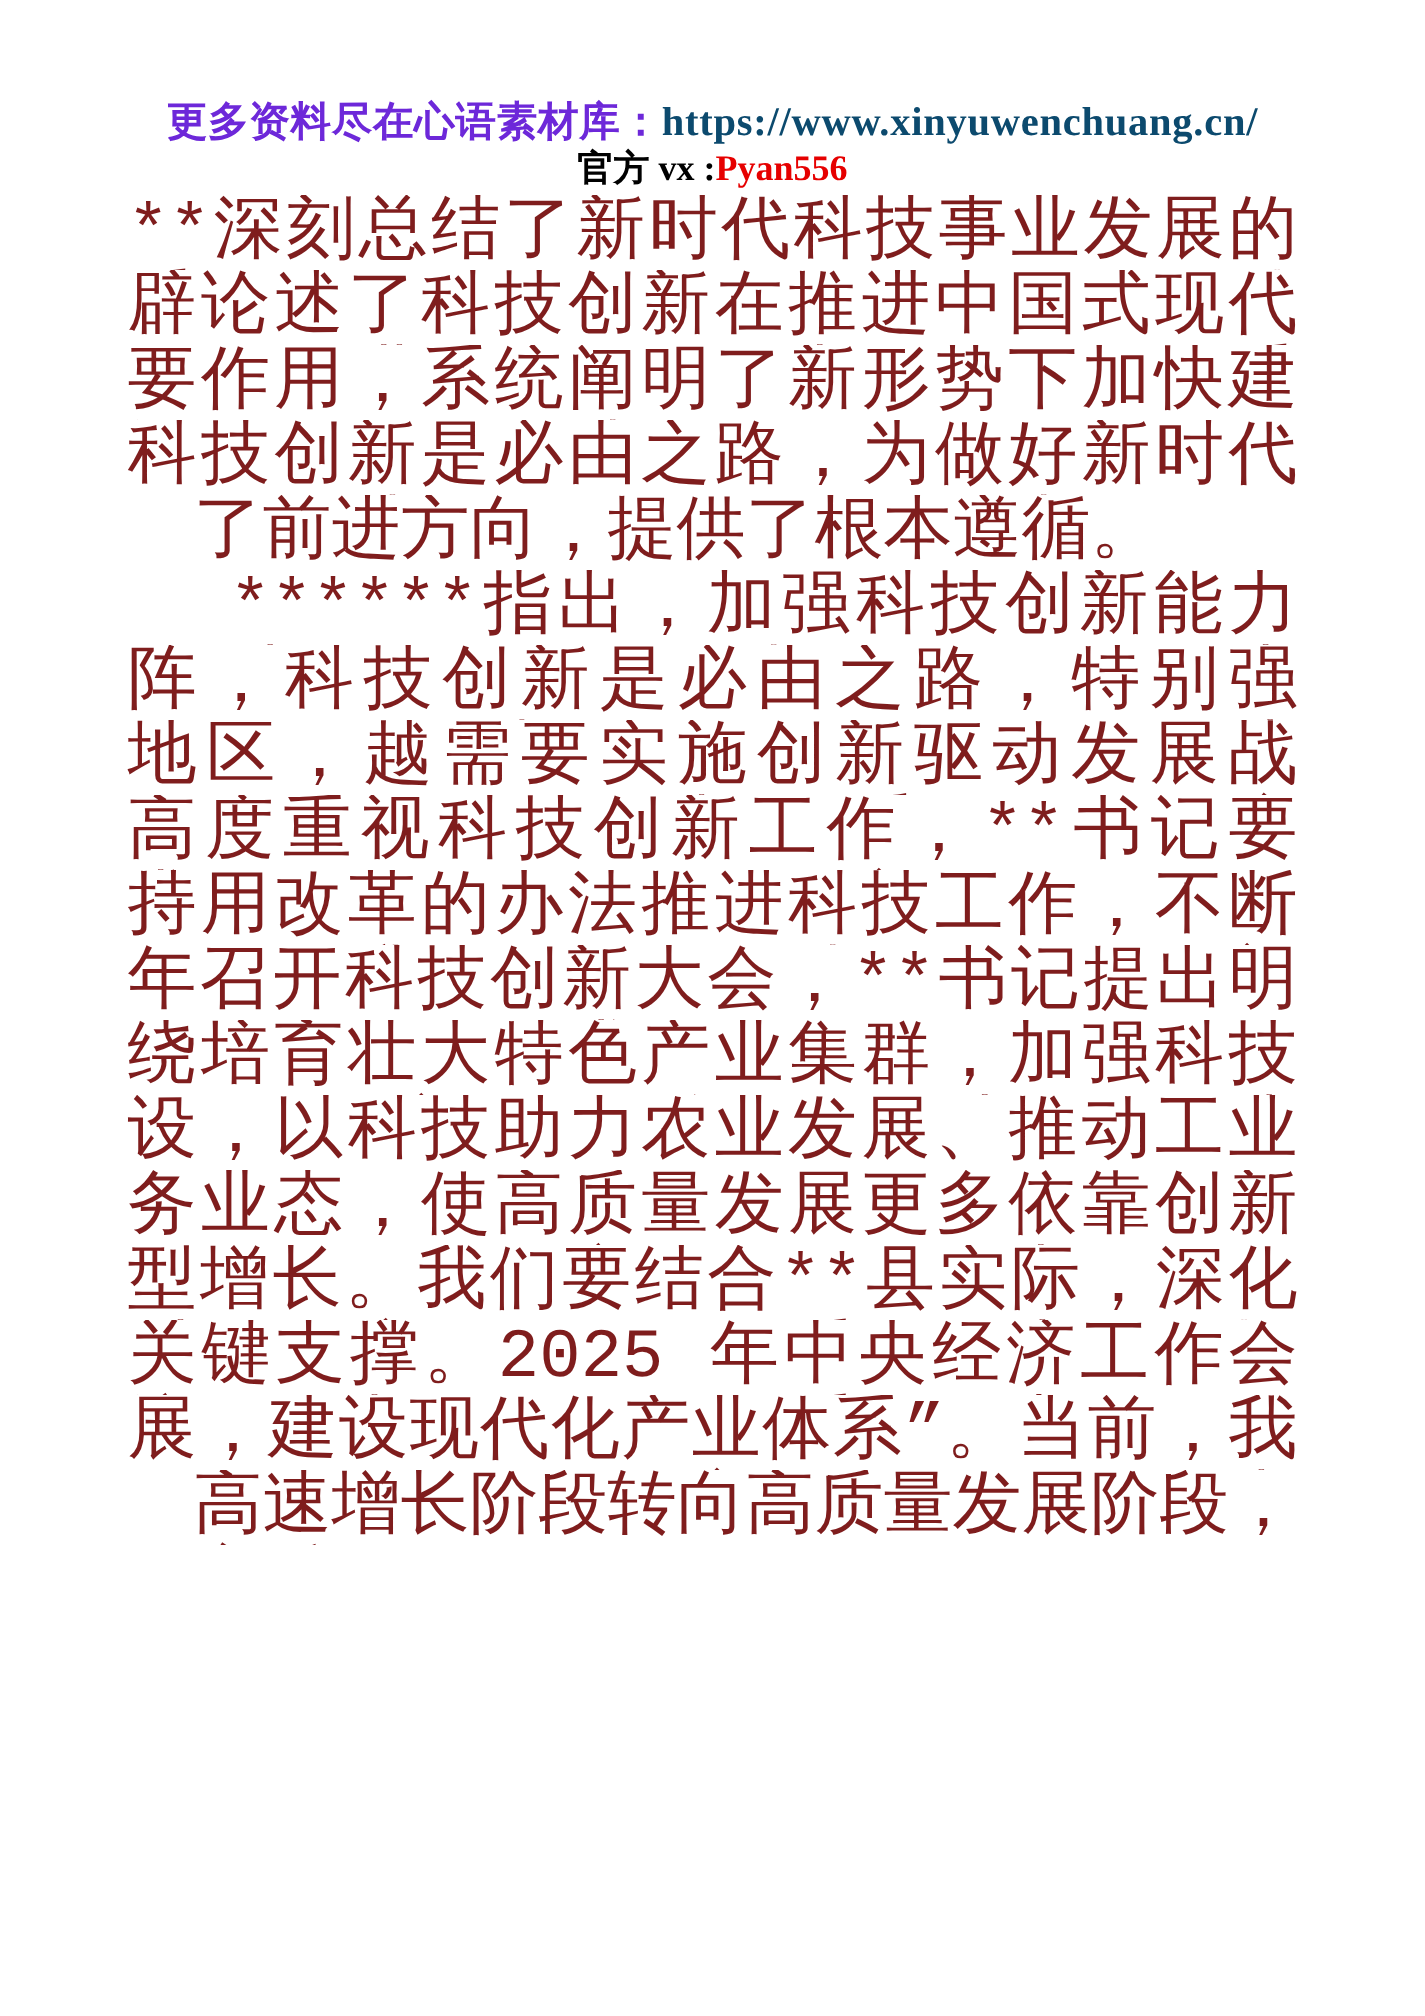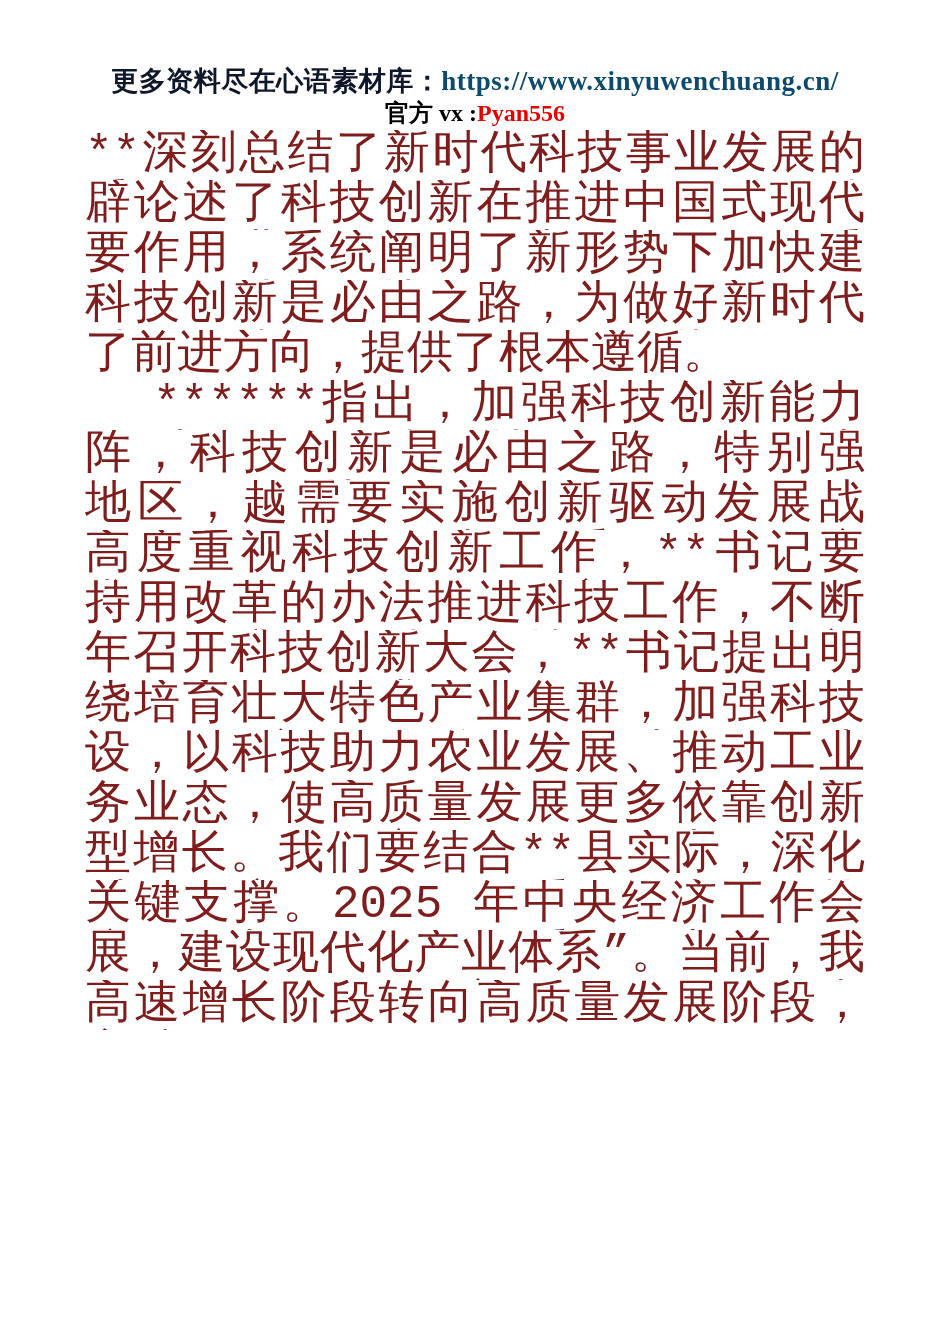--- a/index.html
+++ b/index.html
@@ -19,21 +19,21 @@
   .doc-header {
     padding-top: 64px;
     text-align: center;
     font-weight: bold;
   }
   .header-line1 {
     font-size: 27px;
     line-height: 34px;
     letter-spacing: 0.5px;
   }
-  .promo { color: #0f172a; }
+  .promo { color: #6d28d9; }
   .site-link { color: #0c4a6e; text-decoration: none; }
   .header-line2 {
     font-size: 24px;
     line-height: 30px;
     color: #000000;
   }
   .vx-account { color: #e60000; }
   .doc-body {
     margin-top: 2px;
     padding: 0 85px;
@@ -44,20 +44,21 @@
   .line {
     height: 50px;
     line-height: 50px;
     text-align: justify;
     text-align-last: justify;
     white-space: normal;
     overflow: hidden;
   }
   .line.last {
     text-align-last: left;
+    margin-left: 44px;
   }
   .line.indent {
     padding-left: 68px; 
   }
 </style>
 </head>
 <body>
 
 <div class="page">
 

